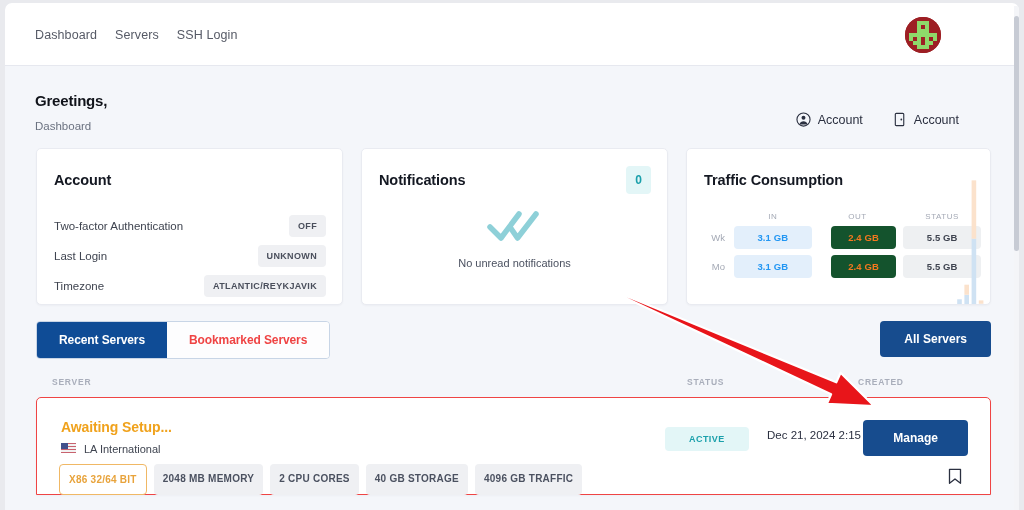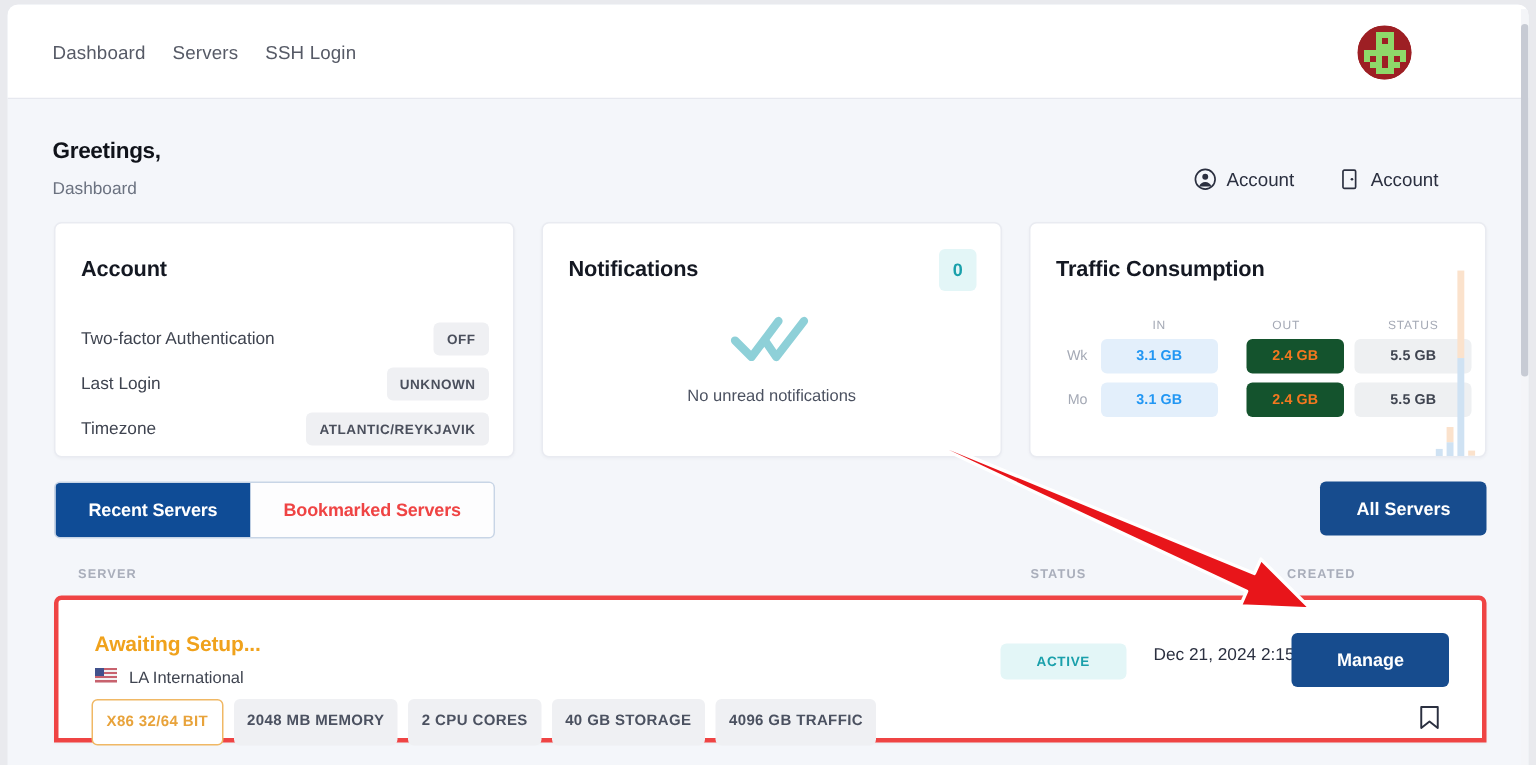--- a/index.html
+++ b/index.html
@@ -259,21 +259,21 @@
   }
   .th-server  { left: 16px; }
   .th-status  { left: 651px; }
   .th-created { left: 822px; }
   .server-card {
     position: absolute;
     left: 31px; top: 394px;
     width: 955px;
     height: 98px;
     background: #ffffff;
-    border: 3px solid #ef4444;
+    border: 1px solid #ef4444;
     border-radius: 5px 5px 0 0;
     box-shadow: 0 1px 2px rgba(20,30,60,.03);
   }
   .srv-name {
     position: absolute;
     left: 24px; top: 21px;
     font-size: 14px;
     font-weight: bold;
     color: #f0a21c;
     letter-spacing: -.1px;

